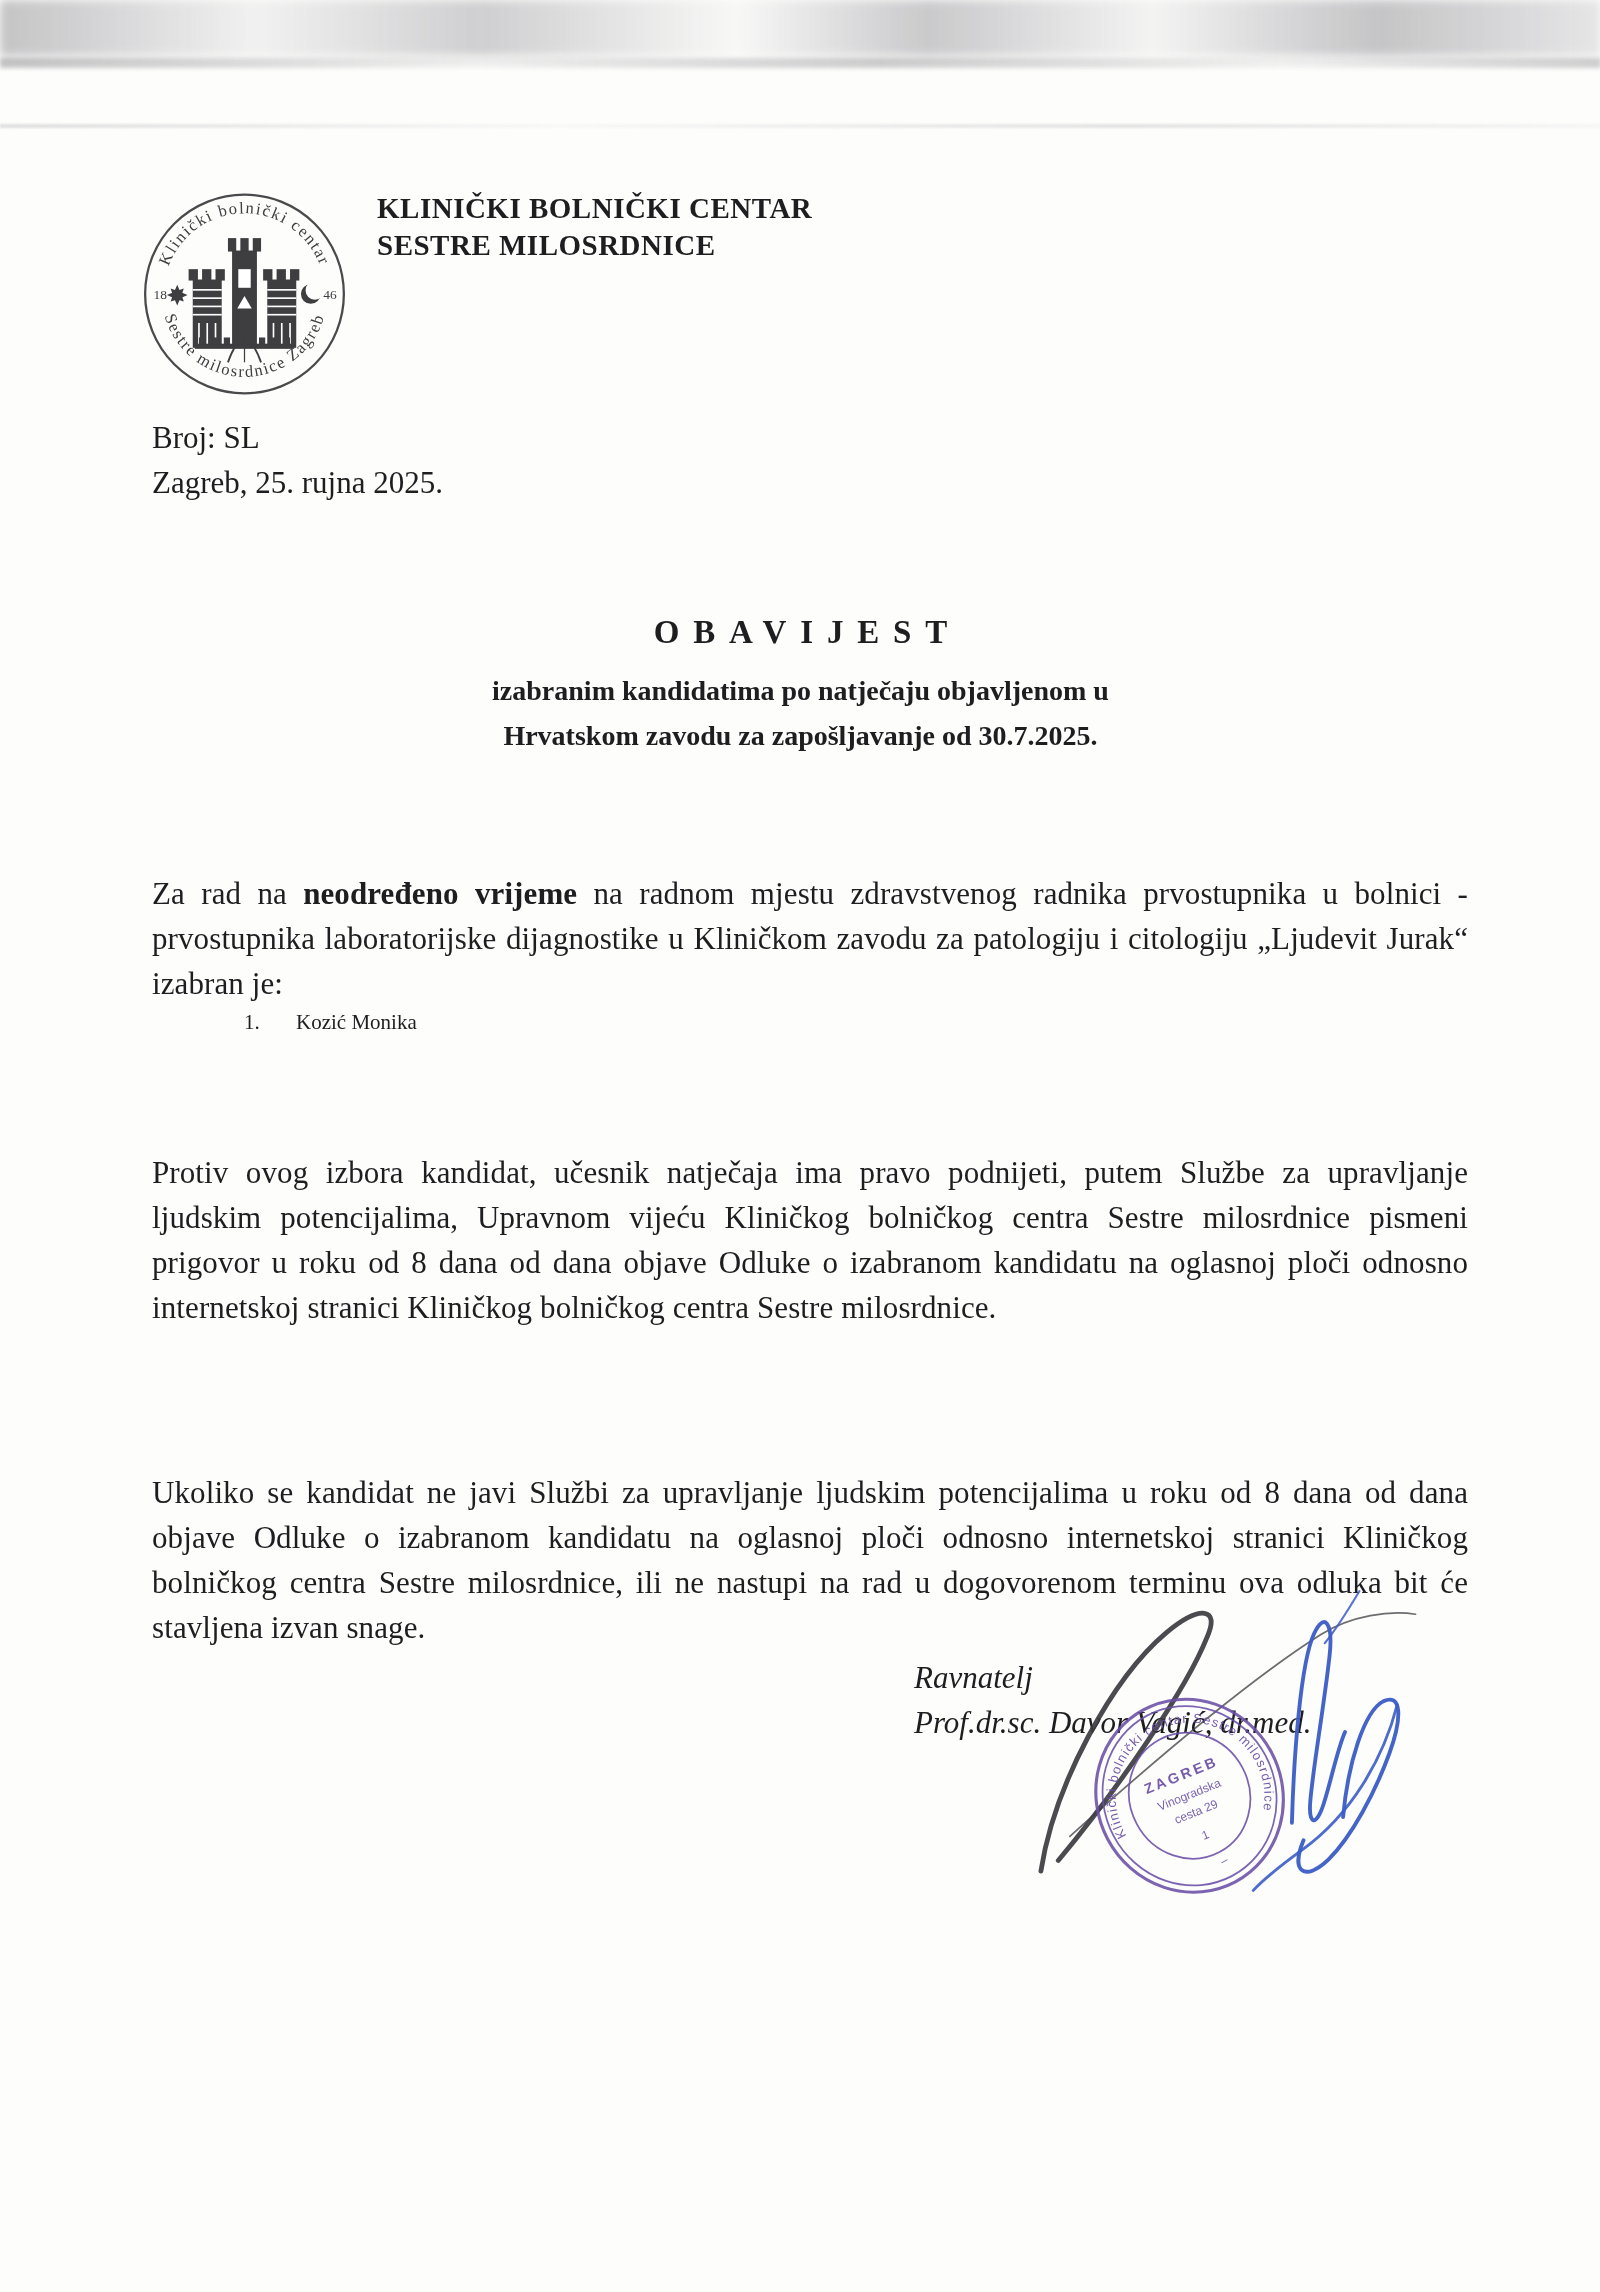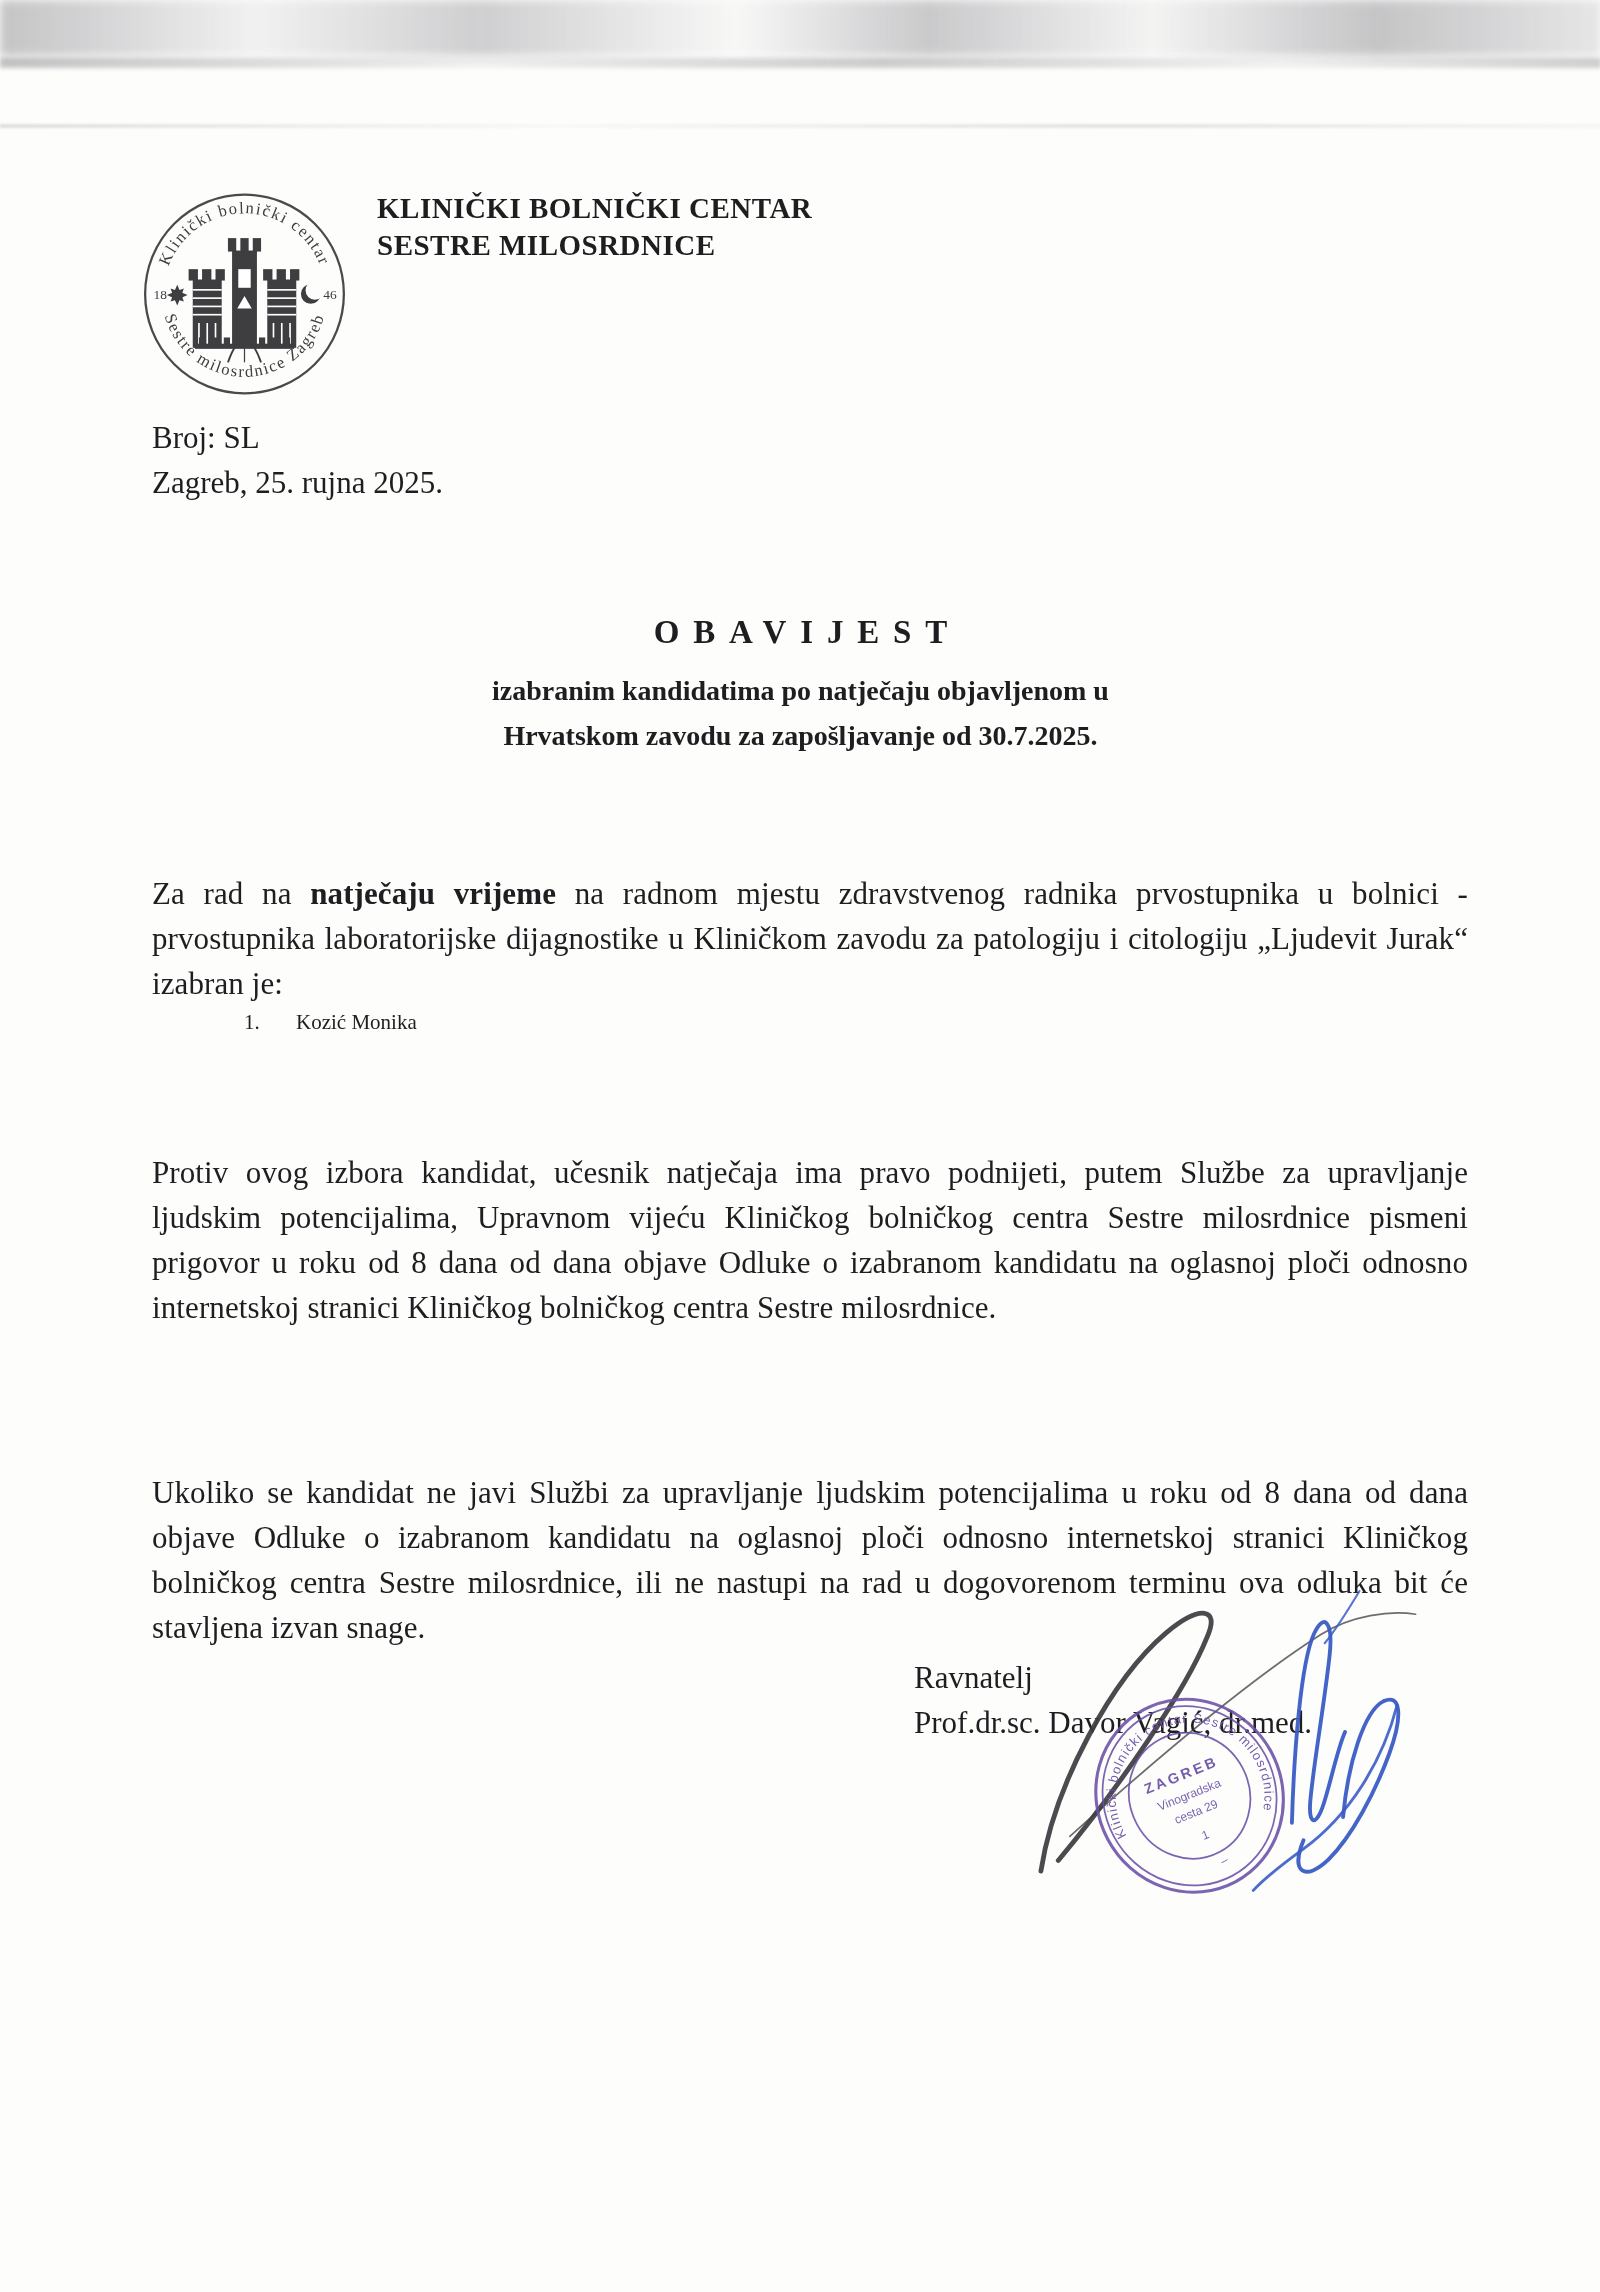--- a/index.html
+++ b/index.html
@@ -43,21 +43,21 @@
 
   .body-par{position:absolute;left:152px;width:1316px;margin:0;
     font-size:31px;line-height:45px;text-align:justify;letter-spacing:0.1px;}
   .p1{top:871px;}
   .p2{top:1123px;margin-top:27px;}
   .p3{top:1305px;}
   .p4{top:1470px;}
   .candidate{position:absolute;left:244px;top:1010px;font-size:21px;}
   .candidate .num{display:inline-block;width:52px;}
 
-  .sig-block{position:absolute;left:914px;top:1655px;font-size:31px;line-height:45px;}
+  .sig-block{position:absolute;left:914px;top:1655px;font-size:31px;line-height:45px;font-style:italic;}
 
   .overlay{position:absolute;left:0;top:0;width:1601px;height:2292px;pointer-events:none;}
   .stamp-stroke{fill:none;stroke:var(--stamp);opacity:.88;}
   .stamp-ring-text{font:13.5px "Liberation Sans", sans-serif;fill:var(--stamp);letter-spacing:1.2px;opacity:.92;}
   .stamp-city{font:bold 15px "Liberation Sans", sans-serif;fill:var(--stamp);letter-spacing:3px;opacity:.92;}
   .stamp-small{font:12.5px "Liberation Sans", sans-serif;fill:var(--stamp);opacity:.88;}
   .sig-dark{fill:none;stroke:var(--sig-gray);stroke-linecap:round;}
   .sig-blue{fill:none;stroke:var(--sig-blue);stroke-linecap:round;}
 </style>
 </head>
@@ -144,21 +144,21 @@
     <div>Broj: SL</div>
     <div>Zagreb, 25. rujna 2025.</div>
   </div>
 
   <div class="notice-title">OBAVIJEST</div>
   <div class="notice-sub">
     <div>izabranim kandidatima po natječaju objavljenom u</div>
     <div>Hrvatskom zavodu za zapošljavanje od 30.7.2025.</div>
   </div>
 
-  <p class="body-par p1"><span>Za rad na </span><b>natječaju vrijeme</b><span> na radnom mjestu zdravstvenog radnika prvostupnika u bolnici - prvostupnika laboratorijske dijagnostike u Kliničkom zavodu za patologiju i citologiju „Ljudevit Jurak“ izabran je:</span></p>
+  <p class="body-par p1"><span>Za rad na </span><b>neodređeno vrijeme</b><span> na radnom mjestu zdravstvenog radnika prvostupnika u bolnici - prvostupnika laboratorijske dijagnostike u Kliničkom zavodu za patologiju i citologiju „Ljudevit Jurak“ izabran je:</span></p>
 
   <div class="candidate">
     <span class="num">1.</span><span>Kozić Monika</span>
   </div>
 
   <p class="body-par p2">Protiv ovog izbora kandidat, učesnik natječaja ima pravo podnijeti, putem Službe za upravljanje ljudskim potencijalima, Upravnom vijeću Kliničkog bolničkog centra Sestre milosrdnice pismeni prigovor u roku od 8 dana od dana objave Odluke o izabranom kandidatu na oglasnoj ploči odnosno internetskoj stranici Kliničkog bolničkog centra Sestre milosrdnice.</p>
   <p class="body-par p4">Ukoliko se kandidat ne javi Službi za upravljanje ljudskim potencijalima u roku od 8 dana od dana objave Odluke o izabranom kandidatu na oglasnoj ploči odnosno internetskoj stranici Kliničkog bolničkog centra Sestre milosrdnice, ili ne nastupi na rad u dogovorenom terminu ova odluka bit će stavljena izvan snage.</p>
 
   <div class="sig-block">
     <div>Ravnatelj</div>

